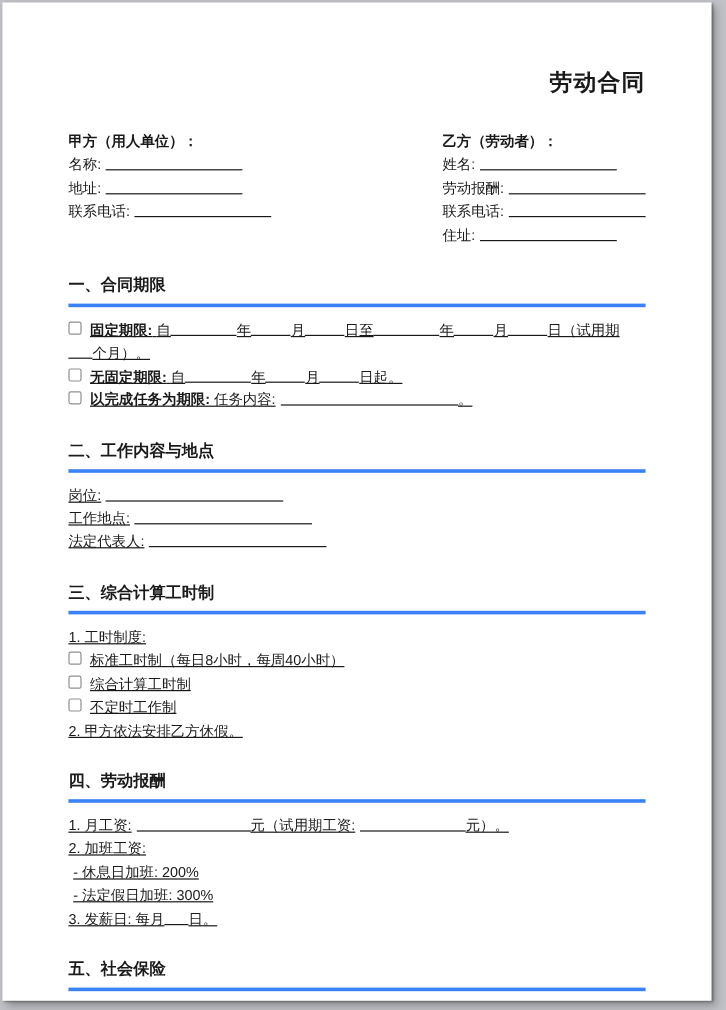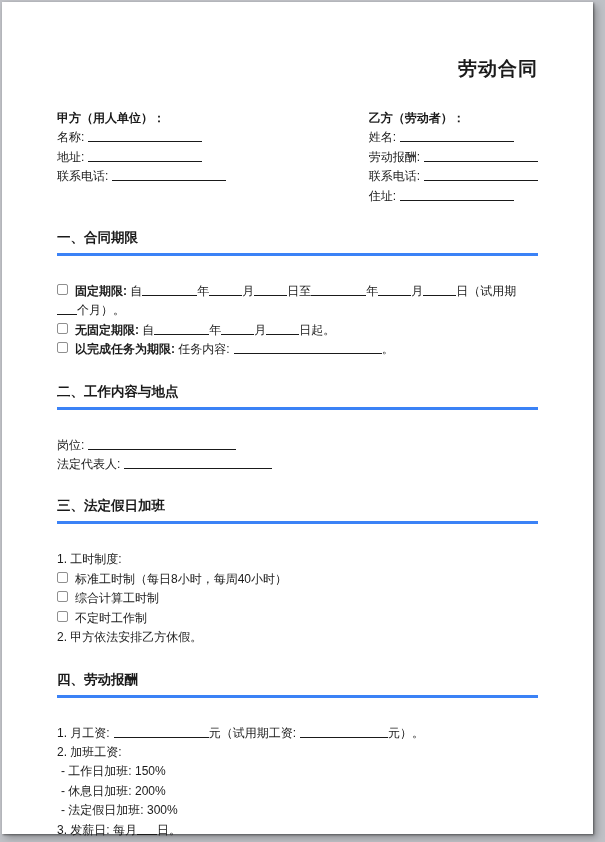--- a/index.html
+++ b/index.html
@@ -46,21 +46,21 @@
   .b95{width:95px;}
   .b88{width:88px;}
   h2.sec{
     font-size:13.5px;
     font-weight:bold;
     margin:24px 0 0;
     padding-bottom:7px;
     border-bottom:3px solid #3b82f6;
     line-height:16px;
   }
-  .sec-body{margin-top:26px;}
+  .sec-body{margin-top:10px;text-decoration:underline;}
   .checkbox{
     display:inline-block;
     width:9px;height:9px;
     border:1px solid #8f8f8f;
     border-radius:2px;
     margin-right:7px;
     background:#fff;
   }
   .bold{font-weight:bold;}
   .indent{padding-left:4px;}
@@ -101,39 +101,39 @@
     </div>
     <div class="line">
       <span class="checkbox"></span><span class="bold">以完成任务为期限:</span>
       <span>任务内容:</span><span class="blank b148 ml"></span><span>。</span>
     </div>
   </div>
 
   <h2 class="sec">二、工作内容与地点</h2>
   <div class="sec-body">
     <div class="line"><span>岗位:</span><span class="blank b148 ml"></span></div>
+    <div class="line"><span>工作地点:</span><span class="blank b148 ml"></span></div>
     <div class="line"><span>法定代表人:</span><span class="blank b148 ml"></span></div>
   </div>
 
-  <h2 class="sec">三、法定假日加班</h2>
+  <h2 class="sec">三、综合计算工时制</h2>
   <div class="sec-body">
     <div class="line">1. 工时制度:</div>
     <div class="line"><span class="checkbox"></span><span>标准工时制（每日8小时，每周40小时）</span></div>
     <div class="line"><span class="checkbox"></span><span>综合计算工时制</span></div>
     <div class="line"><span class="checkbox"></span><span>不定时工作制</span></div>
     <div class="line">2. 甲方依法安排乙方休假。</div>
   </div>
 
   <h2 class="sec">四、劳动报酬</h2>
   <div class="sec-body">
     <div class="line">
       <span>1. 月工资:</span><span class="blank b95 ml"></span><span>元（试用期工资:</span><span class="blank b88 ml"></span><span>元）。</span>
     </div>
     <div class="line">2. 加班工资:</div>
-    <div class="line indent">- 工作日加班: 150%</div>
     <div class="line indent">- 休息日加班: 200%</div>
     <div class="line indent">- 法定假日加班: 300%</div>
     <div class="line"><span>3. 发薪日: 每月</span><span class="blank b20"></span><span>日。</span></div>
   </div>
 
   <h2 class="sec">五、社会保险</h2>
 
 </div>
 
 </body></html>

